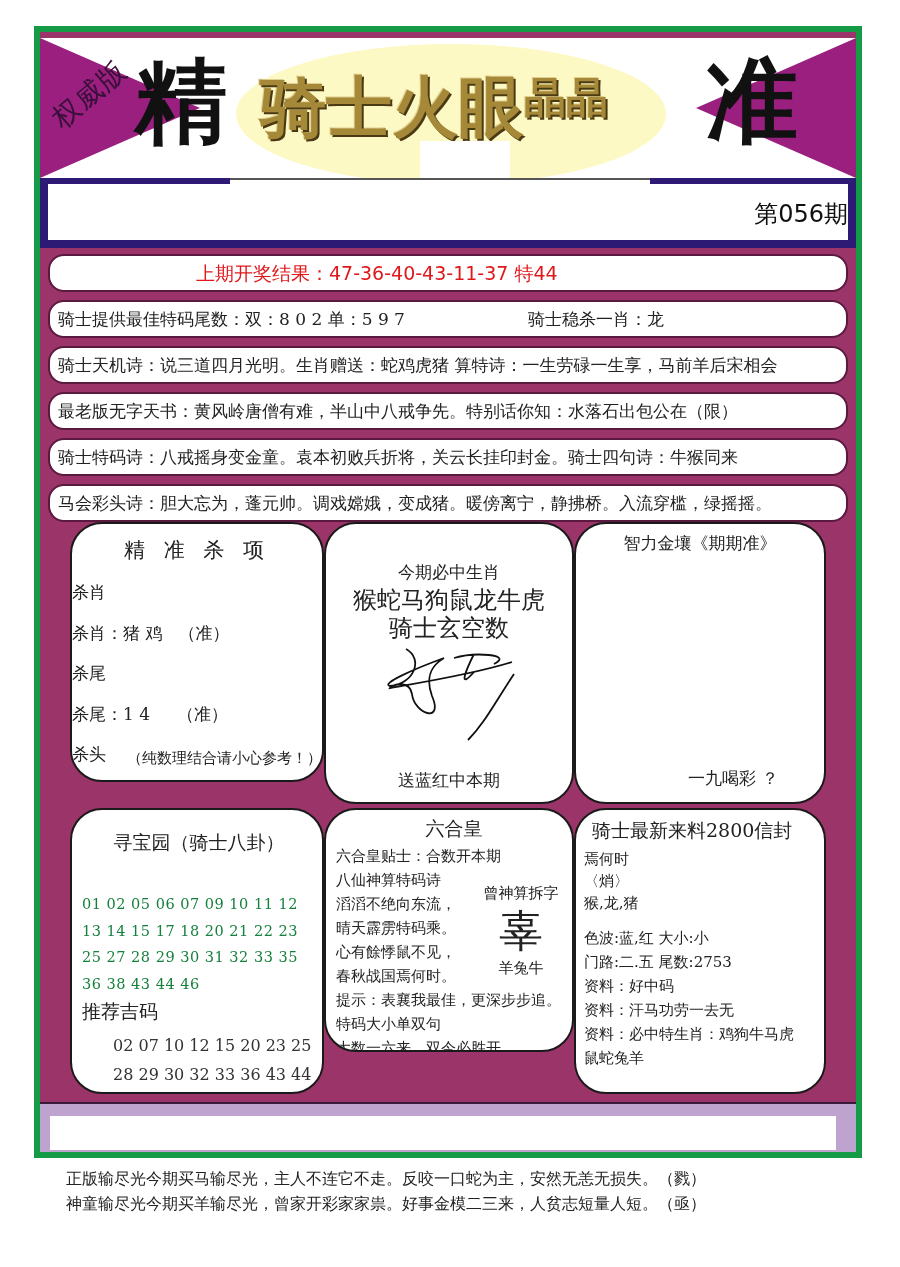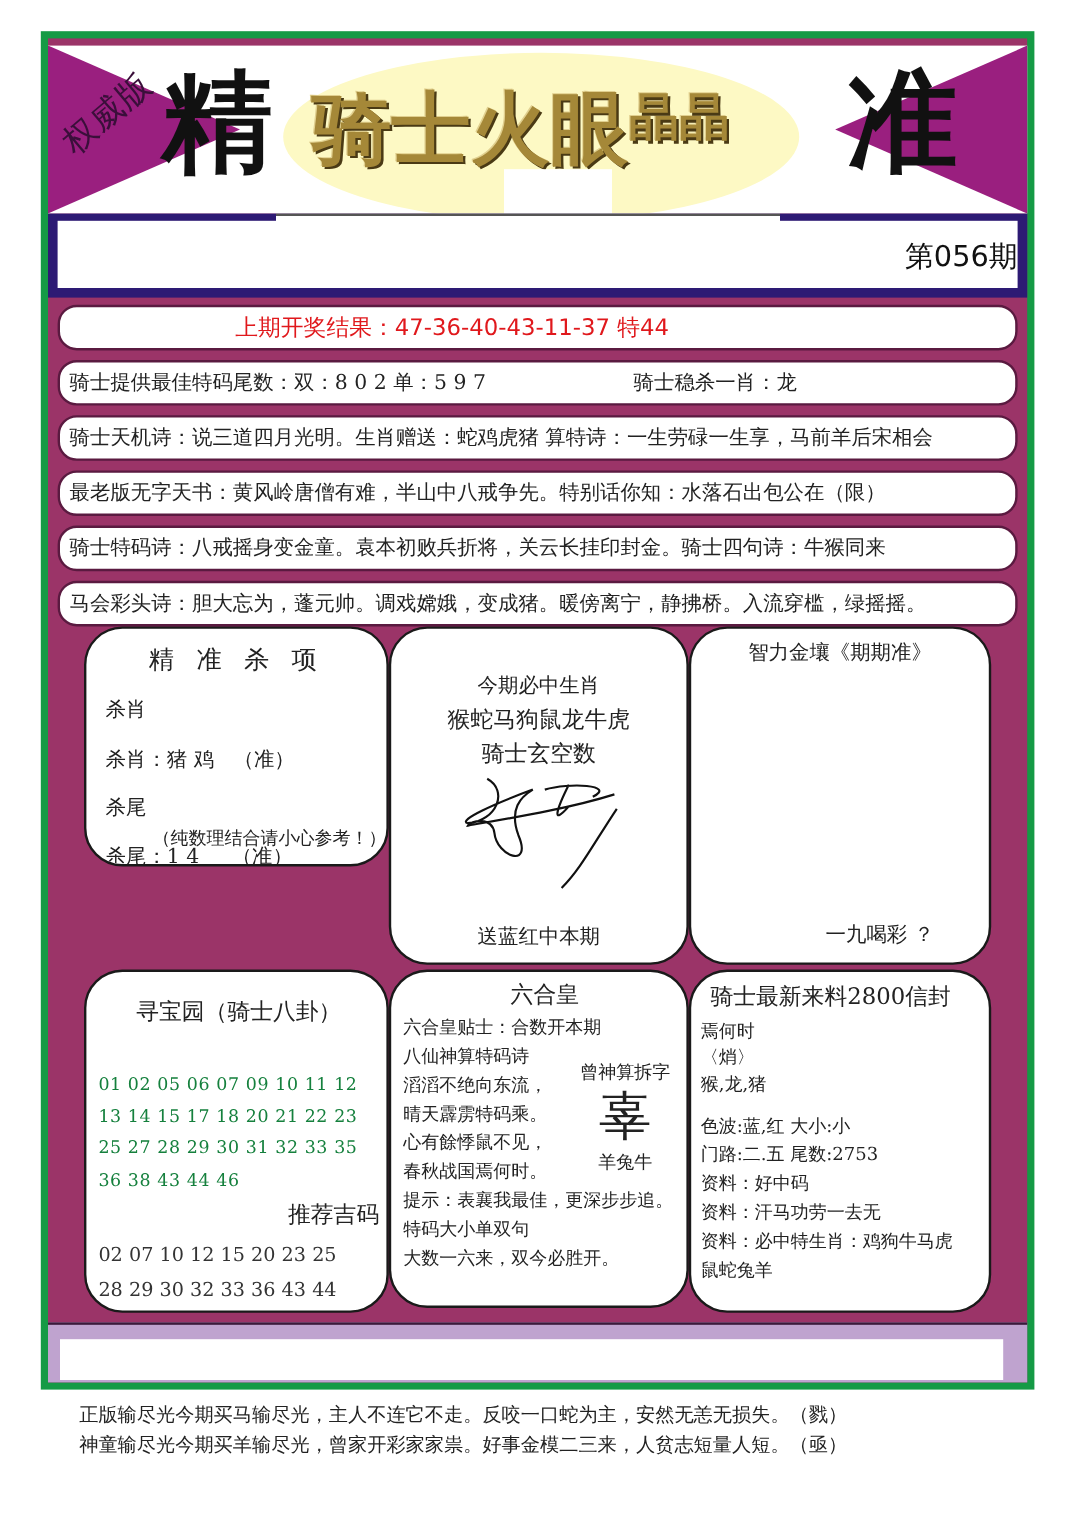--- a/index.html
+++ b/index.html
@@ -35,42 +35,42 @@
   
   .rows { position: absolute; left: 8px; top: 222px; width: 800px; }
   .row { position: absolute; left: 0; width: 800px; height: 38px; background: #fff; border-radius: 16px;
     border: 2px solid #5a1a40; box-shadow: inset 0 0 0 1px #fff; font-size: 17px; line-height: 34px; padding-left: 8px; white-space: nowrap; overflow: hidden; color: #222; }
   .row.result { color: #e0181c; font-family: "DejaVu Sans", sans-serif; font-size: 19px; padding-left: 146px; }
   .row .right { position: absolute; left: 478px; top: 0; }
 
   
   .box { position: absolute; background: #fff; border: 2px solid #1a1a1a; border-radius: 32px; overflow: hidden; }
 
-  .kill { left: 30px; top: 490px; width: 254px; height: 200px; padding: 12px 16px; }
+  .kill { left: 30px; top: 490px; width: 254px; height: 260px; padding: 12px 0; }
   .kill .title { text-align:center; font-size: 21px; letter-spacing: 6px; margin-bottom: 16px; }
   .kill .line { font-size: 17px; line-height: 24.5px; white-space: pre; margin-top: 16px; }
   .kill .note { position: absolute; left: 0; bottom: 12px; width: 100%; text-align: right; font-size: 15px; }
 
   .mid1 { left: 284px; top: 490px; width: 250px; height: 282px; padding-top: 34px; }
   .mid1 .l { text-align:center; font-size: 17px; line-height: 28px; }
-  .mid1 .l.big { font-size: 19px; }
+  .mid1 .l.big { font-size: 24px; }
   .mid1 svg { position: absolute; left: 58px; top: 120px; }
   .mid1 .bottom { position: absolute; left: 0; bottom: 10px; width: 100%; text-align:center; font-size: 17px; }
 
   .right1 { left: 534px; top: 490px; width: 252px; height: 282px; }
   .right1 .title { text-align:center; font-size: 17px; padding-top: 8px; }
   .right1 .bottom { position: absolute; left: 112px; bottom: 12px; font-size: 17px; }
 
   .garden { left: 30px; top: 776px; width: 254px; height: 286px; padding: 20px 6px 0 10px; }
   .garden .title { text-align:center; font-size: 19px; margin-bottom: 35px; }
   .garden .nums { font-size: 14.5px; line-height: 26.5px; color: #15803d; letter-spacing: 0.5px; }
-  .garden .sub { text-align: right; font-size: 19px; margin: 2px 0 6px; }
-  .garden .nums2 { font-size: 16px; line-height: 29px; color: #333; }
-
-  .lhh { left: 284px; top: 776px; width: 250px; height: 282px; padding: 6px 0 0 10px; }
+  .garden .sub { text-align: left; font-size: 19px; margin: 2px 0 6px; }
+  .garden .nums2 { font-size: 16px; line-height: 29px; color: #333; margin-left: 31px; }
+
+  .lhh { left: 284px; top: 776px; width: 250px; height: 244px; padding: 6px 0 0 10px; }
   .lhh .title { text-align:center; font-size: 19px; margin-bottom: 2px; }
   .lhh .l { font-size: 15px; line-height: 24px; white-space: nowrap; }
   .lhh .side { position: absolute; left: 150px; top: 74px; width: 90px; text-align:center; }
   .lhh .side .s1 { font-size: 15px; }
   .lhh .side .s2 { font-size: 44px; line-height: 56px; }
   .lhh .side .s3 { font-size: 15px; }
 
   .env { left: 534px; top: 776px; width: 252px; height: 286px; padding: 8px 0 0 8px; }
   .env .title { font-size: 19px; margin-bottom: 4px; padding-left: 8px; }
   .env .l { font-size: 15px; line-height: 22px; white-space: nowrap; }

